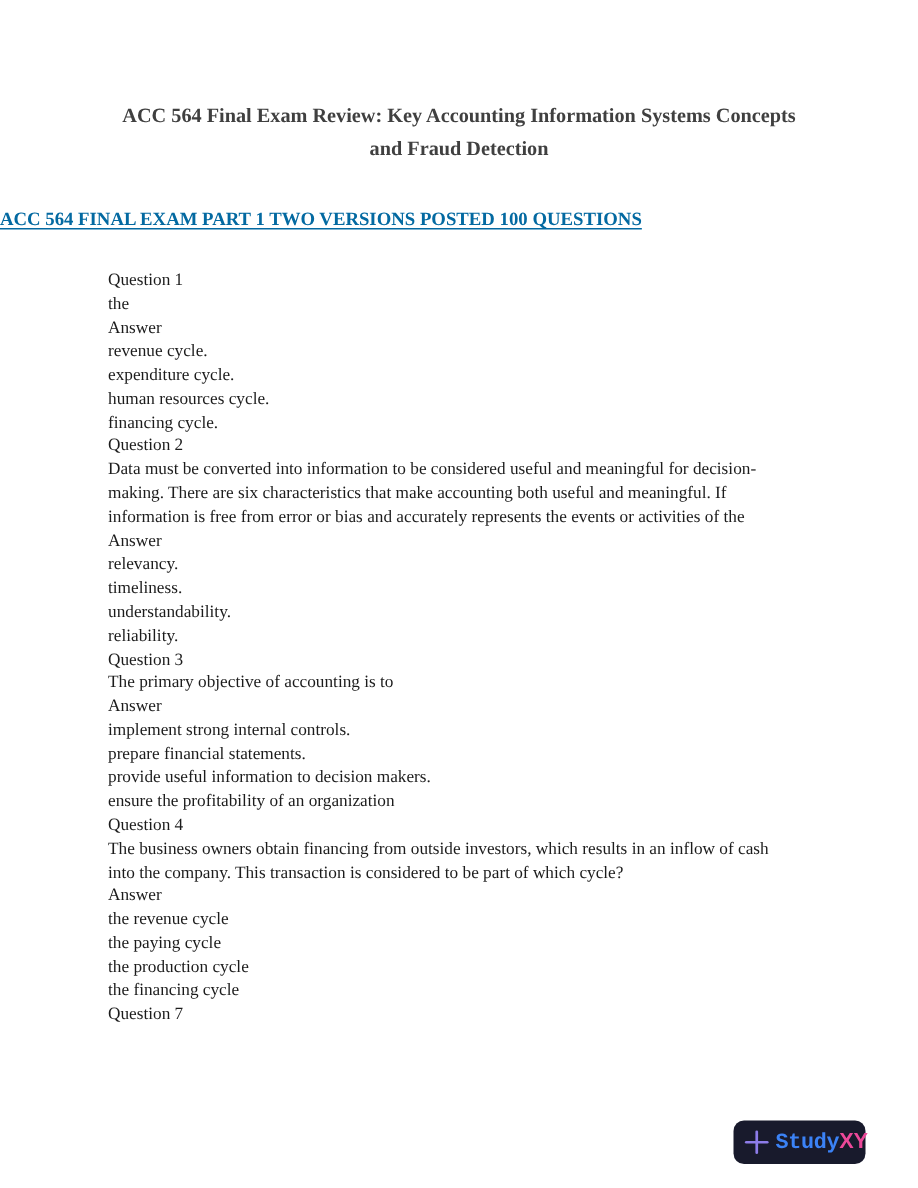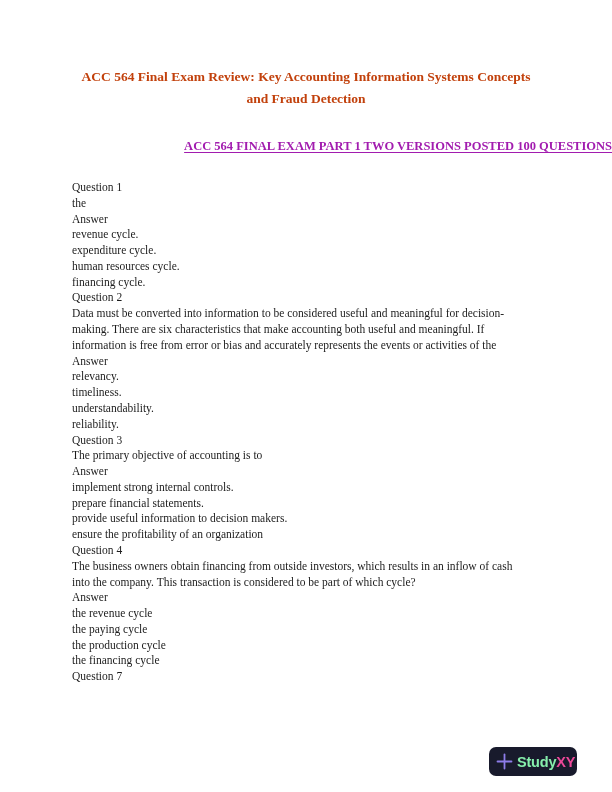--- a/index.html
+++ b/index.html
@@ -17,37 +17,36 @@
   }
   .doc-title {
     position: absolute;
     top: 66px;
     left: 0;
     right: 0;
     text-align: center;
     font-size: 13.5px;
     line-height: 21.6px;
     font-weight: bold;
-    color: #c2410c;
+    color: #404040;
   }
   .doc-title .line { white-space: nowrap; }
   .section-heading {
     position: absolute;
     top: 139px;
     left: 0;
     right: 0;
-    text-align: right;
+    text-align: left;
     font-size: 12.5px;
     font-weight: bold;
-    color: #a21caf;
+    color: #0369a1;
     text-decoration: underline;
     text-decoration-thickness: 1.2px;
     text-underline-offset: 2px;
     white-space: nowrap;
-    margin-left: 44px;
   }
   .body-text {
     position: absolute;
     top: 180px;
     left: 72px;
     width: 470px;
     font-size: 11.5px;
     line-height: 15.78px;
     color: #1c1c1c;
   }
@@ -125,17 +124,17 @@
       <div class="line">the financing cycle</div>
       <div class="line">Question 7</div>
     </div>
 
   <div class="logo-badge" style="background: rgb(24, 26, 44);">
     <svg class="plus" viewBox="0 0 17 17">
       <line x1="8.5" y1="1.5" x2="8.5" y2="15.5" stroke="#8d7ce9" stroke-width="1.8" stroke-linecap="round"></line>
       <line x1="1.5" y1="8.5" x2="15.5" y2="8.5" stroke="#8d7ce9" stroke-width="1.8" stroke-linecap="round"></line>
     </svg>
     <div class="logo-wordmark">
-      <span style="color: #86efac;">Study</span><span style="color: #ec4899;">XY</span>
+      <span style="color: #3b82f6; font-family: Liberation Mono, monospace;">Study</span><span style="color: #ec4899;">XY</span>
     </div>
   </div>
 
 </div>
 
 </body></html>

